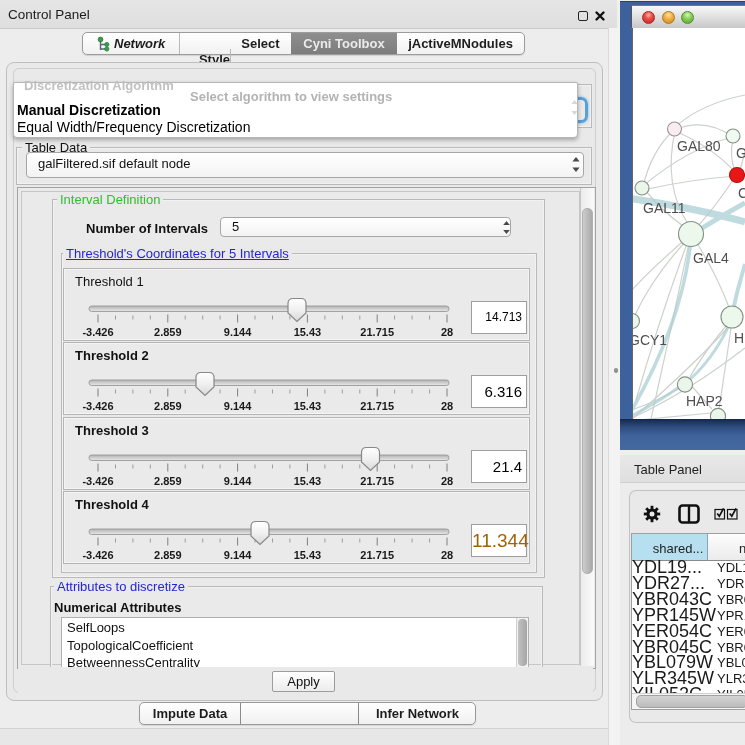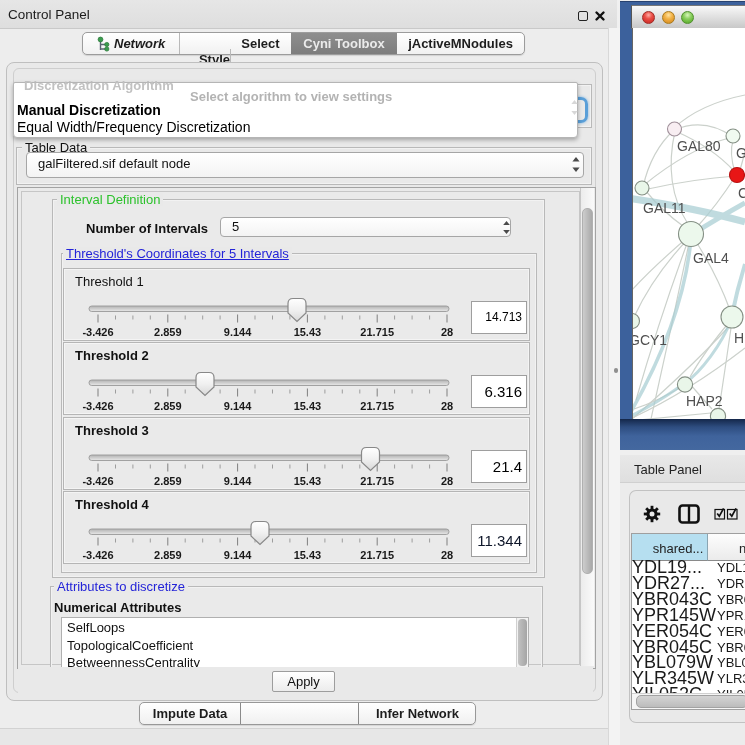--- a/index.html
+++ b/index.html
@@ -222,21 +222,21 @@
       <line x1="365.6" y1="46.5" x2="365.6" y2="50.5" stroke="#9d9d9d" stroke-width="1"></line>
       <line x1="383.0" y1="45.5" x2="383.0" y2="53.5" stroke="#7f7f7f" stroke-width="1"></line>
       <text x="34.0" y="67" font-size="11" font-weight="bold" fill="#1a1a1a" text-anchor="middle" font-family="Liberation Sans">-3.426</text>
       <text x="103.8" y="67" font-size="11" font-weight="bold" fill="#1a1a1a" text-anchor="middle" font-family="Liberation Sans">2.859</text>
       <text x="173.6" y="67" font-size="11" font-weight="bold" fill="#1a1a1a" text-anchor="middle" font-family="Liberation Sans">9.144</text>
       <text x="243.4" y="67" font-size="11" font-weight="bold" fill="#1a1a1a" text-anchor="middle" font-family="Liberation Sans">15.43</text>
       <text x="313.2" y="67" font-size="11" font-weight="bold" fill="#1a1a1a" text-anchor="middle" font-family="Liberation Sans">21.715</text>
       <text x="383.0" y="67" font-size="11" font-weight="bold" fill="#1a1a1a" text-anchor="middle" font-family="Liberation Sans">28</text>
       <path d="M187.0 44 L187.0 34.5 Q187.0 29.5 192.0 29.5 L200.0 29.5 Q205.0 29.5 205.0 34.5 L205.0 44 L196.0 52.5 Z" fill="url(#thm)" stroke="#888" stroke-width="1.2"></path>
     </svg>
-  <div class="abs" style="left:407px;top:32px;width:50px;height:31px;background:#fff;border:1px solid #9e9e9e;font-size:15px;line-height:31px;text-align:right;padding-right:4px;color:#0f172a;">11.344</div>
+  <div class="abs" style="left:407px;top:32px;width:50px;height:31px;background:#fff;border:1px solid #9e9e9e;font-size:19px;line-height:31px;text-align:right;padding-right:4px;color:#a16207;">11.344</div>
 </div>
 
 <div class="groupbox" style="left:50px;top:586px;width:491px;height:95px;"></div>
 <div class="glabel" style="left:54px;top:580px;color:#2424d8;">Attributes to discretize</div>
 <div class="abs" style="left:54px;top:600px;font-size:13px;font-weight:bold;color:#111;">Numerical Attributes</div>
 <div class="abs" style="left:61px;top:617px;width:466px;height:49px;background:#ffffff;border:1px solid #b0b0b0;overflow:hidden;">
   <div style="font-size:13px;color:#111;line-height:17.6px;padding:1px 0 0 5px;">SelfLoops<br>TopologicalCoefficient<br>BetweennessCentrality</div>
   <div class="abs" style="right:0;top:0;width:11px;height:49px;background:#f2f2f2;border-left:1px solid #d0d0d0;"></div>
   <div class="abs" style="right:1px;top:1px;width:9px;height:47px;border-radius:4px;background:linear-gradient(to right,#c2c2c2,#a5a5a5);"></div>
 </div>

